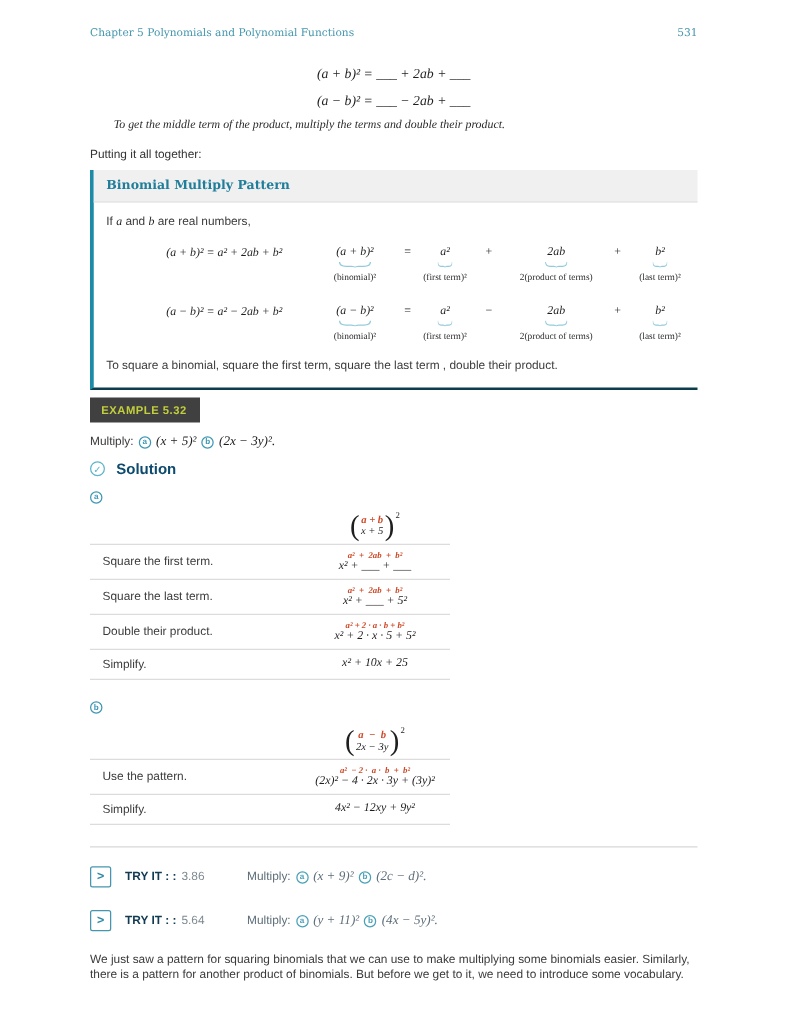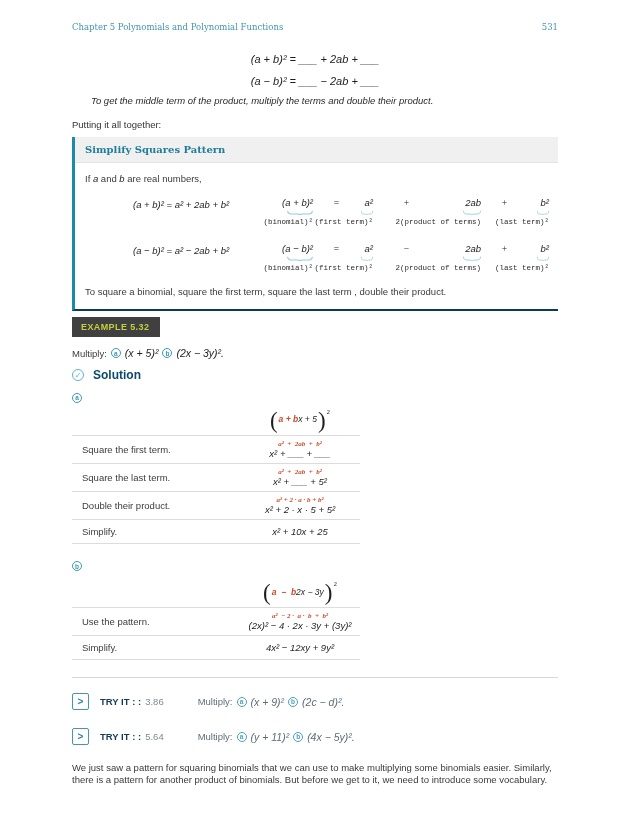--- a/index.html
+++ b/index.html
@@ -3,21 +3,21 @@
 <meta charset="utf-8">
 <style>
   * { margin:0; padding:0; box-sizing:border-box; }
   html,body { background:#ffffff; }
   .page {
     width:630px; height:815px; background:#ffffff; position:relative;
     padding:22px 72px 20px 72px; overflow:hidden;
     font-family:"Liberation Sans", sans-serif; color:#3b3b3b; font-size:9.5px;
   }
   .slab { font-family:"DejaVu Serif", serif; }
-  .math { font-family:Liberation Sans, sans-serif; font-style:italic; color:#1e1e1e; }
+  .math { font-family:Liberation Serif, serif; font-style:italic; color:#1e1e1e; }
   .pre { white-space:pre; }
 
   
   .hdr { display:flex; justify-content:space-between; align-items:baseline; }
   .hdr .chap, .hdr .pg { font-size:8.5px; color:#4596ae; }
 
   
   .eq-block { text-align:center; margin-top:16px; }
   .eq-line { font-size:11px; line-height:22px; }
   .note { margin-top:3px; margin-left:19px; font-size:9.5px; color:#2a2a2a; }
@@ -26,25 +26,25 @@
   
   .pbox { margin-top:7px; border-left:3px solid #1d8aa8; border-bottom:2px solid #0c3d4c; }
   .pbox-head { background:#f0f0f0; padding:7px 0 7px 10px; border-bottom:1px solid #e2e2e2; }
   .pbox-title { font-size:10px; font-weight:bold; color:#207e9b; }
   .pbox-body { padding:10px 6px 12px 10px; }
   .pbox-intro { color:#3b3b3b; }
   .pbox-intro .mv { font-size:9.5px; }
   .prow { display:flex; align-items:flex-start; margin-top:13px; padding-left:48px; }
   .prow-eq { width:122px; font-size:9.5px; margin-top:2px; flex:0 0 122px; }
   .pat-grid { display:flex; align-items:flex-start; }
-  .pcol { display:flex; flex-direction:column; align-items:flex-end; }
+  .pcol { display:flex; flex-direction:column; align-items:center; }
   .pcol .pterm { font-size:9.5px; line-height:12px; }
   .pcol .pop { font-size:9.5px; line-height:12px; font-family:"Liberation Serif", serif; color:#1e1e1e; }
   .pcol .plabel { font-size:7.5px; color:#2b2b2b; white-space:nowrap; margin-top:3px;
-                  font-family:Liberation Mono, monospace; font-style:normal; }
+                  font-family:Liberation Serif, serif; font-style:normal; }
   .c0{width:58px;} .c1{width:26px;} .c2{width:34px;} .c3{width:36px;} .c4{width:72px;} .c5{width:26px;} .c6{width:42px;}
   .ubrace { display:block; margin-top:1px; }
   .pbox-summary { margin-top:14px; padding-left:0; color:#3b3b3b; }
 
   
   .badge { display:inline-block; margin-top:6px; background:#404040; color:#c2ce3b;
            font-weight:bold; font-size:9px; letter-spacing:.4px; padding:5px 11px 5px 9px; }
   .prompt-line { margin-top:10px; display:flex; align-items:center; gap:4px; }
   .prompt-line .mexpr { font-size:10.5px; }
   .marker { display:inline-flex; width:10px; height:10px; border-radius:50%;
@@ -66,21 +66,21 @@
              font-size:7px; line-height:8px; color:#ce4927; font-weight:bold; }
   .workline { display:block; font-size:9.5px; line-height:11px; }
 
   
   .binom-row { display:flex; }
   .binom-row .spacer { flex:0 0 168px; }
   .binom-wrap { flex:1; display:flex; justify-content:center; padding:3px 0 4px 0; }
   .binom { display:inline-flex; align-items:center; }
   .binom .paren { font-family:"Liberation Serif", serif; font-style:normal;
                   font-size:23px; line-height:21px; font-weight:400; color:#1e1e1e; }
-  .binom .stack { display:flex; flex-direction:row; align-items:center; padding:0 1px; }
+  .binom .stack { display:flex; flex-direction:column; align-items:center; padding:0 1px; }
   .binom .stack .top { font-size:8.5px; line-height:9.5px; color:#ce4927; font-weight:bold; }
   .binom .stack .bot { font-size:8.5px; line-height:9.5px; color:#1e1e1e; }
   .binom .bexp { font-size:7px; font-style:normal; font-family:"Liberation Serif", serif;
                  align-self:flex-start; margin:-2px 0 0 1px; color:#1e1e1e; }
 
   
   .tsep { border-top:1px solid #d8d8d8; margin-top:17px; }
   .tryrow { display:flex; align-items:center; margin-top:15px; }
   .chev-box { width:17px; height:17px; border:1px solid #4596ae; border-radius:2px;
               display:flex; align-items:center; justify-content:center;
@@ -108,21 +108,21 @@
   <div class="eq-block">
     <div class="eq-line math">(a + b)² = ___ + 2ab + ___</div>
     <div class="eq-line math">(a − b)² = ___ − 2ab + ___</div>
   </div>
   <div class="note math">To get the middle term of the product, multiply the terms and double their product.</div>
   <div class="leadin">Putting it all together:</div>
 
   
   <div class="pbox">
     <div class="pbox-head">
-      <span class="pbox-title slab">Simplify Squares Pattern</span>
+      <span class="pbox-title slab">Binomial Multiply Pattern</span>
     </div>
     <div class="pbox-body">
       <div class="pbox-intro"><span>If </span><span class="math mv">a</span><span> and </span><span class="math mv">b</span><span> are real numbers,</span></div>
 
       <div class="prow">
         <div class="prow-eq math">(a + b)² = a² + 2ab + b²</div>
         <div class="pat-grid">
           <div class="pcol c0">
             <span class="pterm math">(a + b)²</span>
             <svg class="ubrace" width="26" height="5" viewBox="0 0 40 8" preserveAspectRatio="none">

